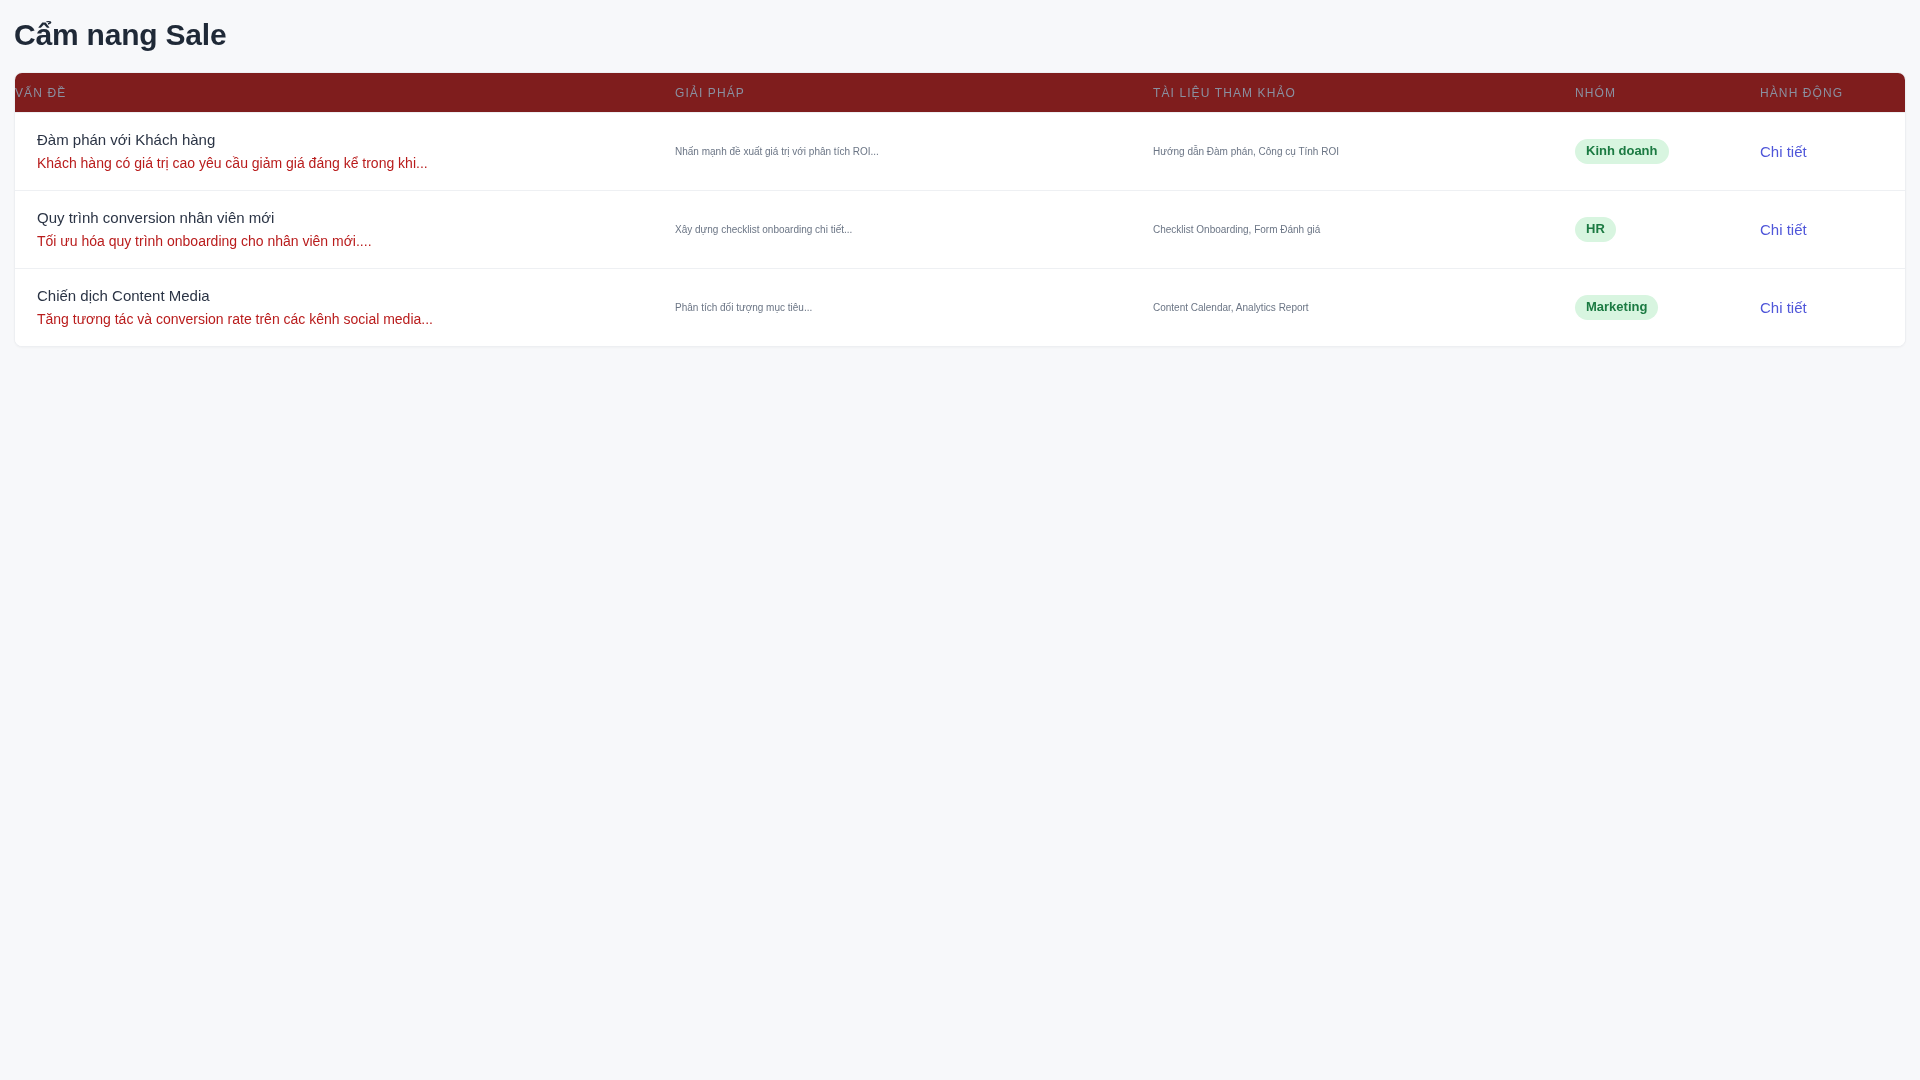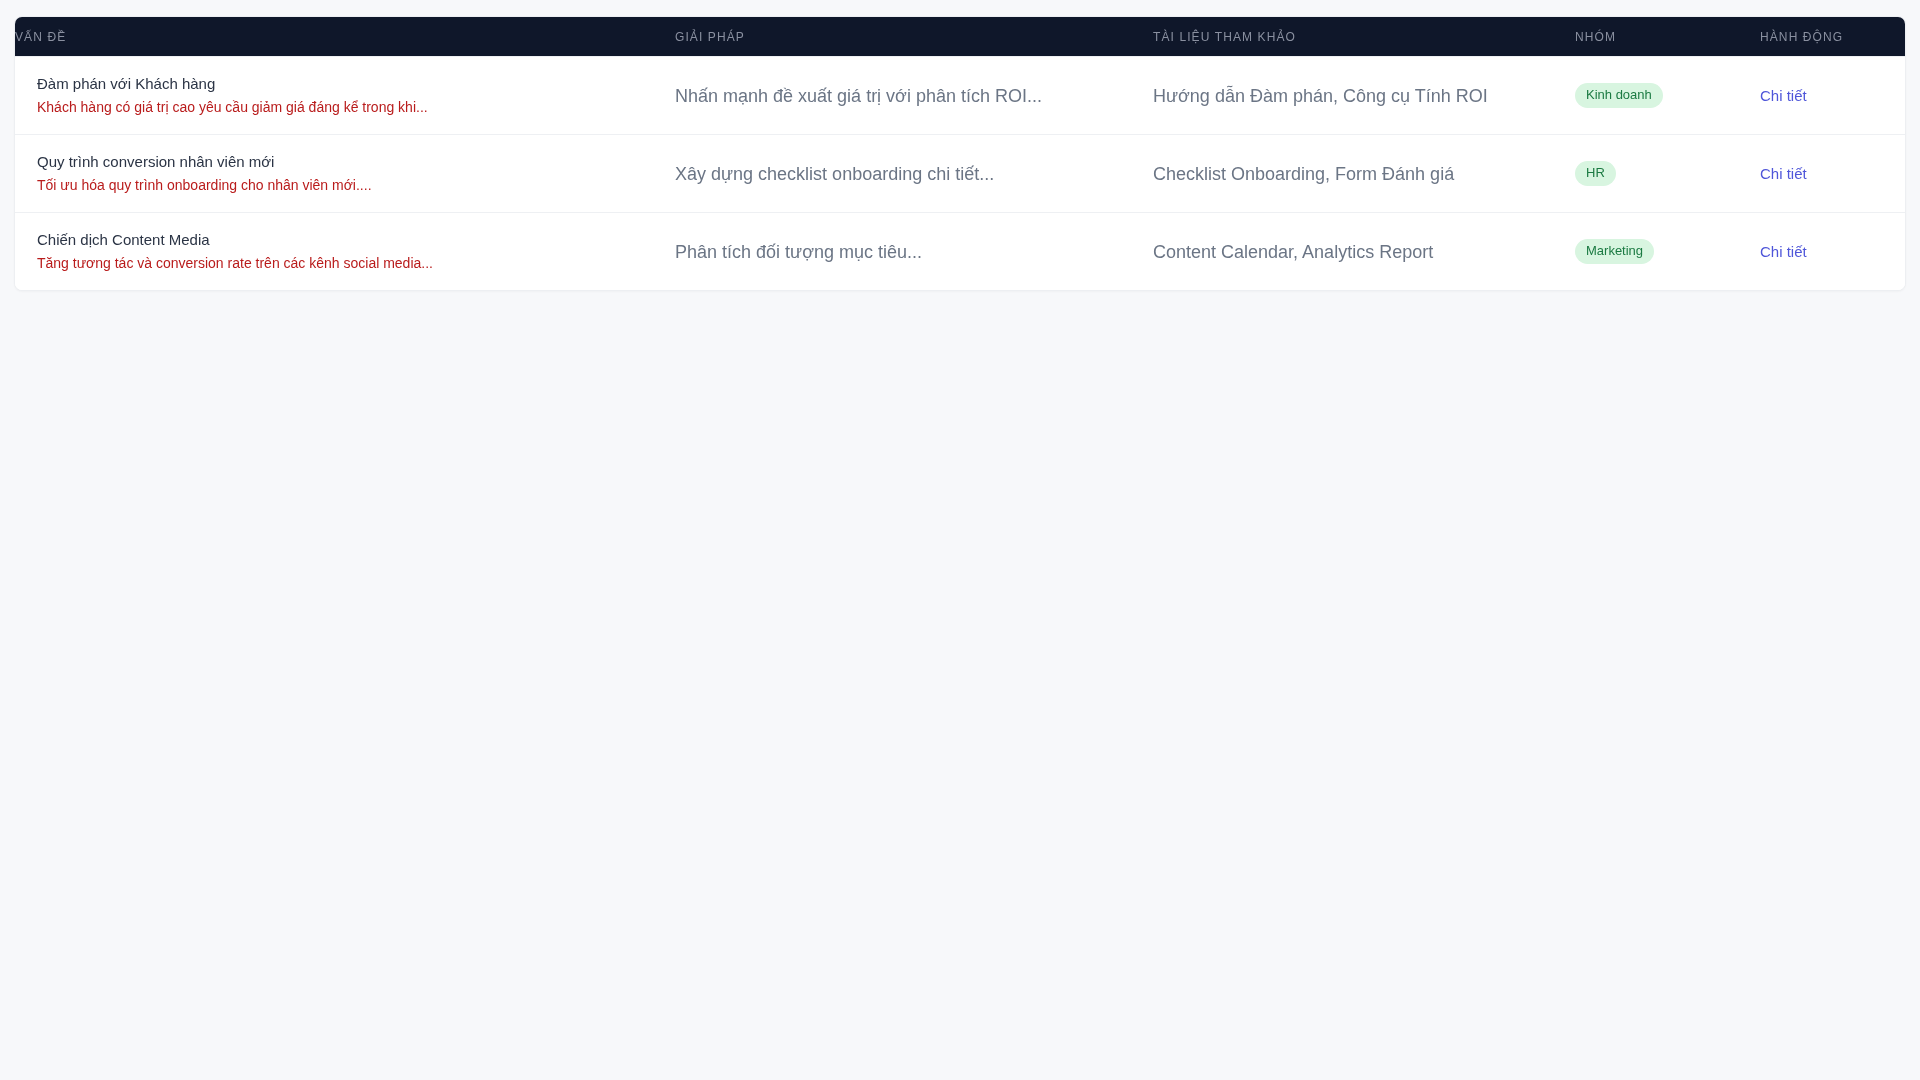--- a/index.html
+++ b/index.html
@@ -40,21 +40,21 @@
     box-shadow: 0 1px 2px rgba(16,24,40,0.03);
   }
 
   table.guide-table {
     width: 100%;
     border-collapse: collapse;
     table-layout: fixed;
   }
 
   table.guide-table thead tr {
-    background: #0f172a;
+    background: #7f1d1d;
   }
 
   table.guide-table th {
     text-align: left;
     font-size: 12px;
     font-weight: normal;
     letter-spacing: 1.1px;
     color: #8a90a0;
     text-transform: uppercase;
     padding: 13px 0 12px 0;
@@ -97,36 +97,36 @@
     margin-bottom: 4px;
   }
   .issue-desc {
     font-size: 14px;
     line-height: 19px;
     color: #b91c1c;
   }
 
   .solution-cell,
   .ref-cell {
-    font-size: 18px;
+    font-size: 10px;
     line-height: 20px;
     color: #6b7585;
     padding: 17px 18px 17px 0;
   }
 
   .group-cell {
     padding: 17px 0;
   }
 
   .badge {
     display: inline-block;
     background: #d8f5e0;
     color: #1b7a42;
     font-size: 13px;
-    font-weight: normal;
+    font-weight: bold;
     line-height: 16px;
     padding: 4px 11px 5px 11px;
     border-radius: 999px;
     white-space: nowrap;
   }
 
   .action-cell {
     padding: 17px 22px 17px 0;
     text-align: left;
   }
@@ -136,20 +136,21 @@
     color: #4f56d9;
     text-decoration: none;
     cursor: pointer;
   }
 </style>
 </head>
 <body>
 
 <div class="page">
 
+  <h1 class="page-title">Cẩm nang Sale</h1>
 
   <div class="table-card">
     <table class="guide-table">
       <thead>
         <tr>
           <th class="col-issue">VẤN ĐỀ</th>
           <th class="col-solution">GIẢI PHÁP</th>
           <th class="col-ref">TÀI LIỆU THAM KHẢO</th>
           <th class="col-group">NHÓM</th>
           <th class="col-action">HÀNH ĐỘNG</th>

